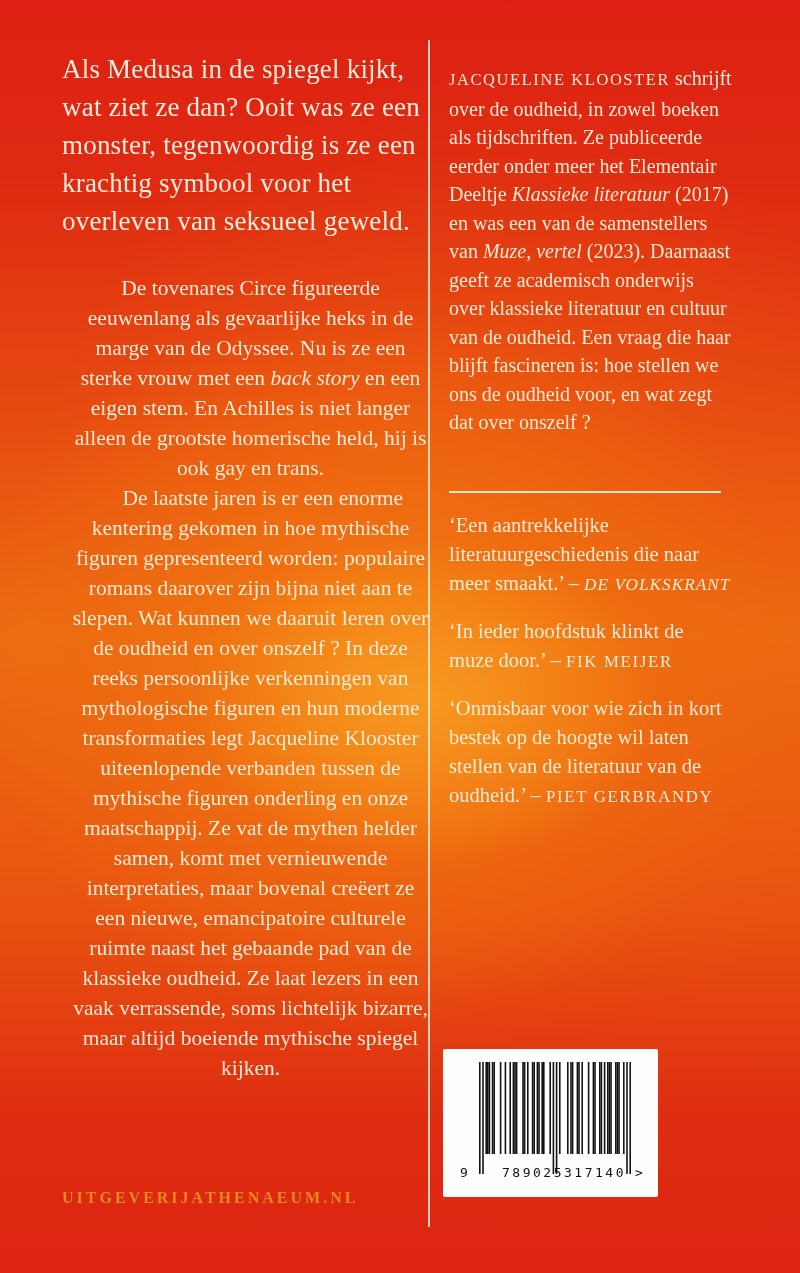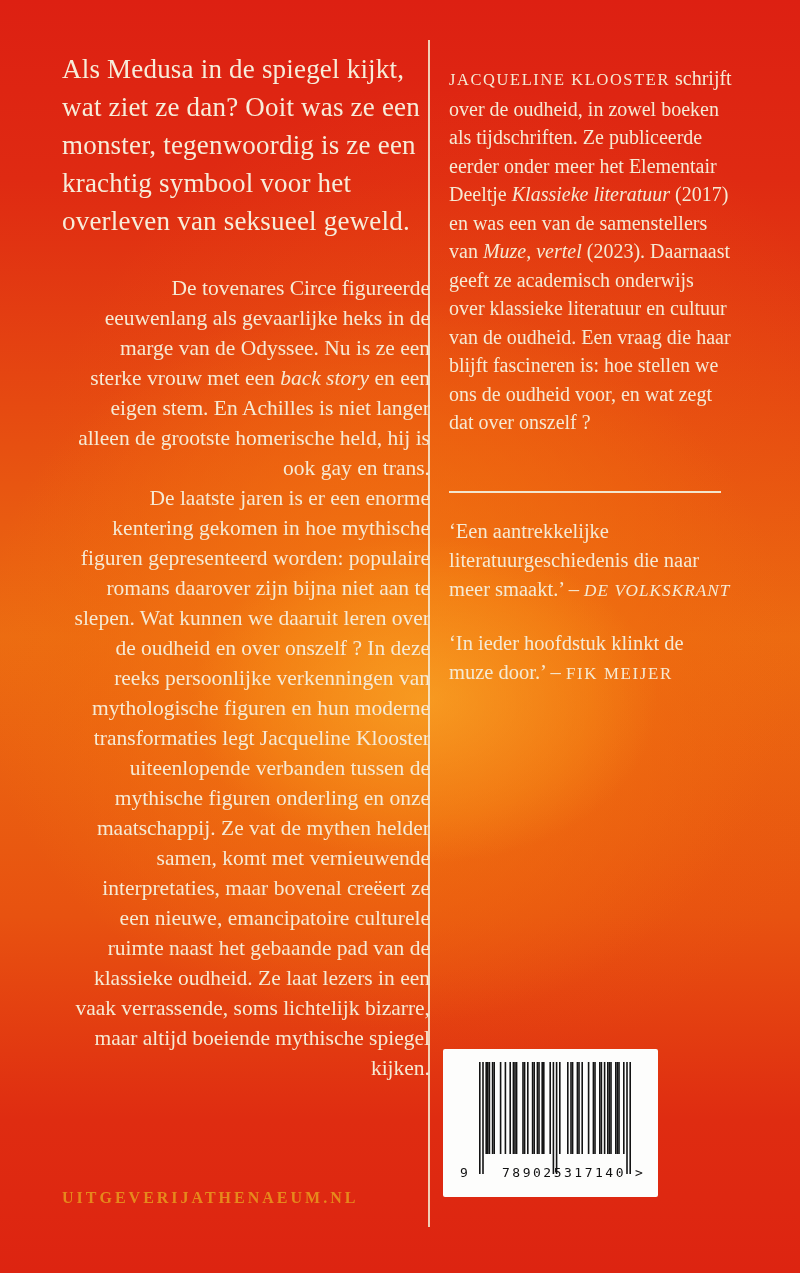--- a/index.html
+++ b/index.html
@@ -19,37 +19,37 @@
     background:rgba(246,235,212,.85);
   }
   .left-col {
     position:absolute; left:62px; top:50px; width:368px;
     color:#f5ead4;
   }
   .intro {
     font-size:27px; line-height:38px; color:#f7edda;
     margin:0 0 33px 0; letter-spacing:.2px;
   }
-  .blurb p { font-size:21.5px; line-height:30px; text-align:right;margin-left:9px; }
+  .blurb p { font-size:21.5px; line-height:30px; text-align:center;margin-left:9px; }
   .blurb p + p { text-indent:1.15em; }
   .logo {
     position:absolute; left:62px; top:1189px;
     font-size:16px; letter-spacing:3px; color:#e6891c; font-weight:600;text-align:right;
   }
   .right-col {
     position:absolute; left:449px; top:64px; width:284px;
     color:#f5ead4;
   }
   .bio { font-size:20px; line-height:28.5px; }
   .rule {
     border:none; border-top:2px solid #f3e6cd;
     width:272px; margin:54px 0 0 0;
   }
   .press-heading { margin-top:36px; font-size:21px; line-height:29px; }
-  .quote { margin-top:24px; font-size:20.5px; line-height:29px; }
+  .quote { margin-top:18px; font-size:20.5px; line-height:29px; }
   .seg-i { font-style:italic; }
   .seg-c { font-size:.82em; letter-spacing:.1em; }
   .seg-ic { font-style:italic; font-size:.84em; letter-spacing:.06em; }
   .barcode-box {
     position:absolute; left:443px; top:1049px; width:215px; height:148px;
     background:#fdfdfc; border-radius:2px;
   }
   .barcode-box svg { position:absolute; left:36px; top:13px; }
   .barcode-digits {
     position:absolute; left:0; top:116px; width:215px; height:20px;
@@ -77,20 +77,21 @@
     </div>
   </div>
 
   <div class="logo">UITGEVERIJATHENAEUM.NL</div>
 
   <div class="right-col">
     <p class="bio"><span class="seg-c">JACQUELINE KLOOSTER</span><span> schrijft over de oudheid, in zowel boeken als tijdschriften. Ze publiceerde eerder onder meer het Elementair Deeltje </span><span class="seg-i">Klassieke literatuur</span><span> (2017) en was een van de samenstellers van </span><span class="seg-i">Muze, vertel</span><span> (2023). Daarnaast geeft ze academisch onderwijs over klassieke literatuur en cultuur van de oudheid. Een vraag die haar blijft fascineren is: hoe stellen we ons de oudheid voor, en wat zegt dat over onszelf ?</span></p>
     <hr class="rule">
     <p class="quote"><span>‘Een aantrekkelijke literatuurgeschiedenis die naar meer smaakt.’ – </span><span class="seg-ic">DE VOLKSKRANT</span></p>
     <p class="quote"><span>‘In ieder hoofdstuk klinkt de muze door.’ – </span><span class="seg-c">FIK MEIJER</span></p>
+    <p class="quote"><span>‘Onmisbaar voor wie zich in kort bestek op de hoogte wil laten stellen van de literatuur van de oudheid.’ – </span><span class="seg-c">PIET GERBRANDY</span></p>
   </div>
 
   <div class="barcode-box">
     <svg id="barcode-svg" width="152" height="115" viewBox="0 0 152 115">
         <rect x="0.00" y="0" width="1.60" height="112" fill="#141414"></rect>
         <rect x="3.20" y="0" width="1.60" height="112" fill="#141414"></rect>
         <rect x="6.40" y="0" width="1.60" height="92" fill="#141414"></rect>
         <rect x="8.00" y="0" width="1.60" height="92" fill="#141414"></rect>
         <rect x="9.60" y="0" width="1.60" height="92" fill="#141414"></rect>
         <rect x="12.80" y="0" width="1.60" height="92" fill="#141414"></rect>

